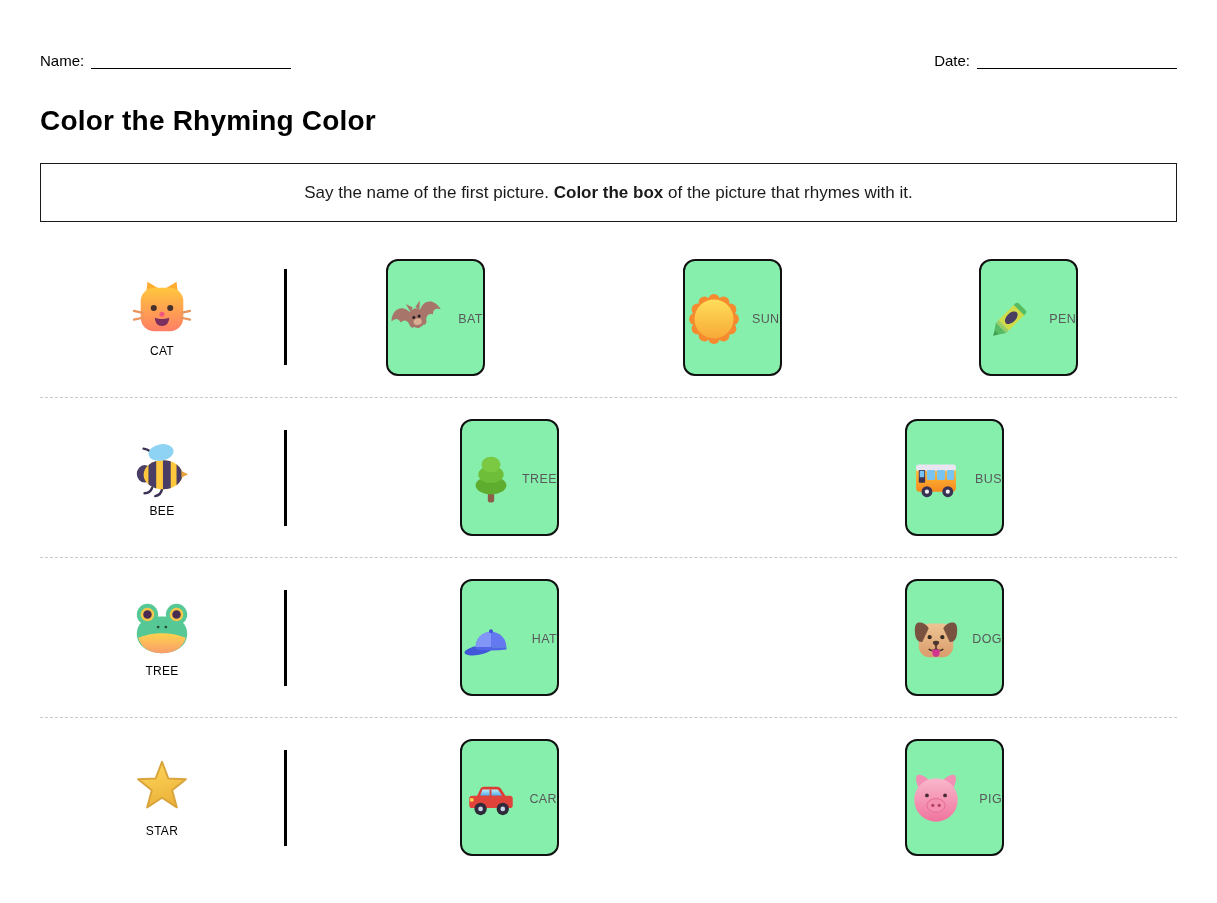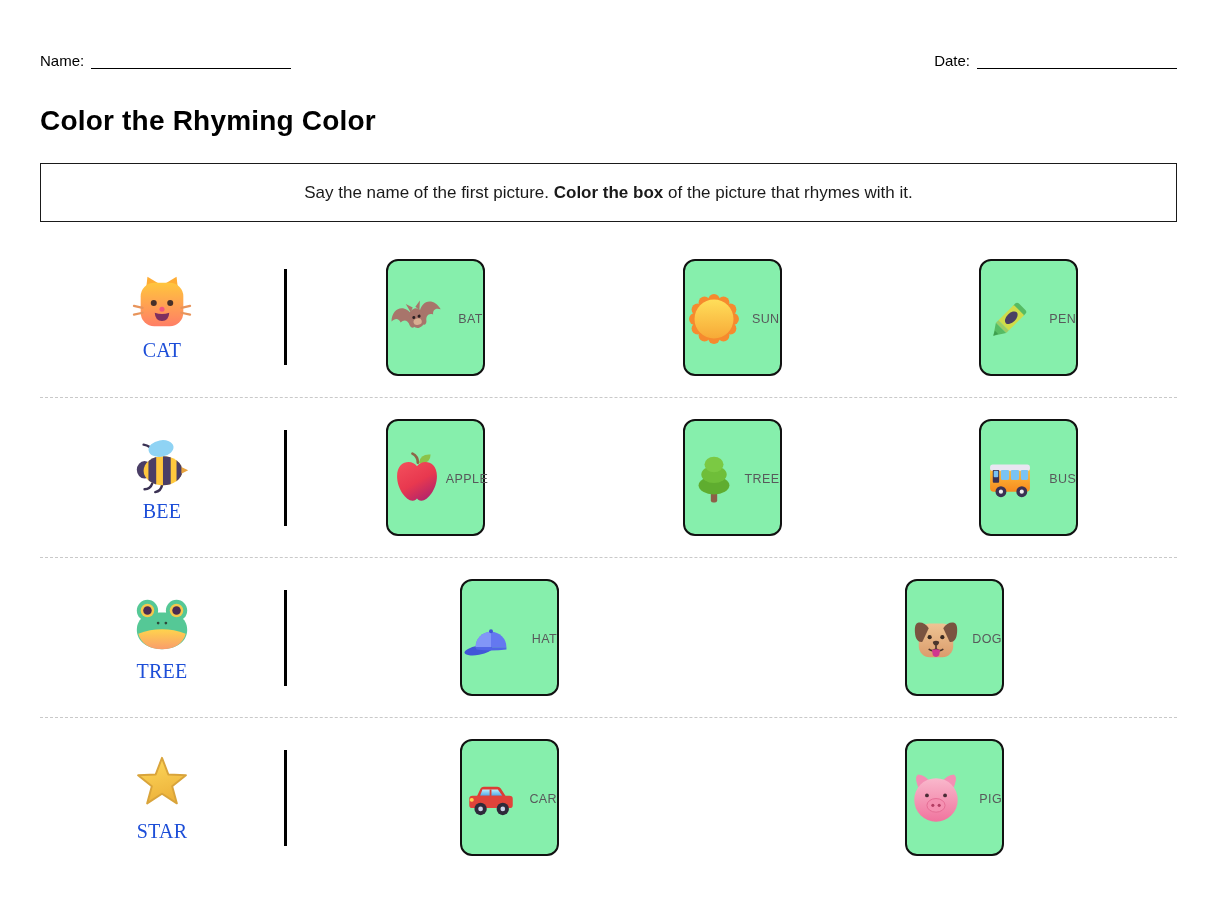--- a/index.html
+++ b/index.html
@@ -26,21 +26,21 @@
   }
   .instruction-text { font-size:17px; color:#1a1a1a; }
 
   
   .rows { margin-top:15px; }
   .worksheet-row { height:160px; display:flex; align-items:center; }
   .worksheet-row + .worksheet-row { border-top:1px dashed #c9c9c9; }
 
   .lead-cell { width:244px; display:flex; flex-direction:column; align-items:center; gap:5px; }
   .lead-icon svg { display:block; }
-  .lead-label { font-size:20px; color:#1d4ed8; letter-spacing:.3px;font-family:Liberation Serif, serif; }
+  .lead-label { font-size:12px; color:#000000; letter-spacing:.3px; }
 
   .v-divider { width:3px; height:96px; background:#000; flex:none; }
 
   .options { flex:1; display:flex; }
   .option-cell { flex:1; display:flex; justify-content:center; }
   .option-box {
     width:99px; height:117px; background:#86efac;
     border:2px solid #111; border-radius:12px;
     display:flex; flex-direction:row; align-items:center; justify-content:space-between;
     padding:15px 0 12px 0;
@@ -199,39 +199,20 @@
           </svg>
         </span>
         <span class="lead-label">BEE</span>
       </div>
       <div class="v-divider"></div>
       <div class="options">
         <div class="option-cell">
           <div class="option-box">
             <span class="option-icon">
               <svg viewBox="0 0 64 64" width="58" height="58">
-                <defs>
-                    <linearGradient id="gapp" x1="0" y1="0" x2="0.6" y2="1">
-                      <stop offset="0" stop-color="#F4505C"></stop>
-                      <stop offset="0.6" stop-color="#E8384F"></stop>
-                      <stop offset="1" stop-color="#B82668"></stop>
-                    </linearGradient>
-                  </defs>
-                <path d="M33 14 Q33 7 27 4" stroke="#8D6748" stroke-width="3" fill="none" stroke-linecap="round"></path>
-                <path d="M34 14 Q36 4 47 5 Q47 15 36 15 Z" fill="#8BC34A"></path>
-                <path d="M32 18 C27 10 10 11 10 29 C10 43 20 56 27 56 C30 56 31 54.5 32 53.5 C33 54.5 34 56 37 56 C44 56 54 43 54 29 C54 11 37 10 32 18 Z" fill="url(#gapp)"></path>
-              </svg>
-            </span>
-            <span class="option-label">APPLE</span>
-          </div>
-        </div>
-        <div class="option-cell">
-          <div class="option-box">
-            <span class="option-icon">
-              <svg viewBox="0 0 64 64" width="58" height="58">
                 <rect x="28.5" y="40" width="7" height="18" rx="2.5" fill="#8D5F48"></rect>
                 <ellipse cx="32" cy="39" rx="17" ry="10" fill="#5FAD2F"></ellipse>
                 <ellipse cx="32" cy="27" rx="14" ry="9.5" fill="#6FBE39"></ellipse>
                 <ellipse cx="32" cy="16" rx="10.5" ry="8.5" fill="#7BC943"></ellipse>
               </svg>
             </span>
             <span class="option-label">TREE</span>
           </div>
         </div>
         <div class="option-cell">

